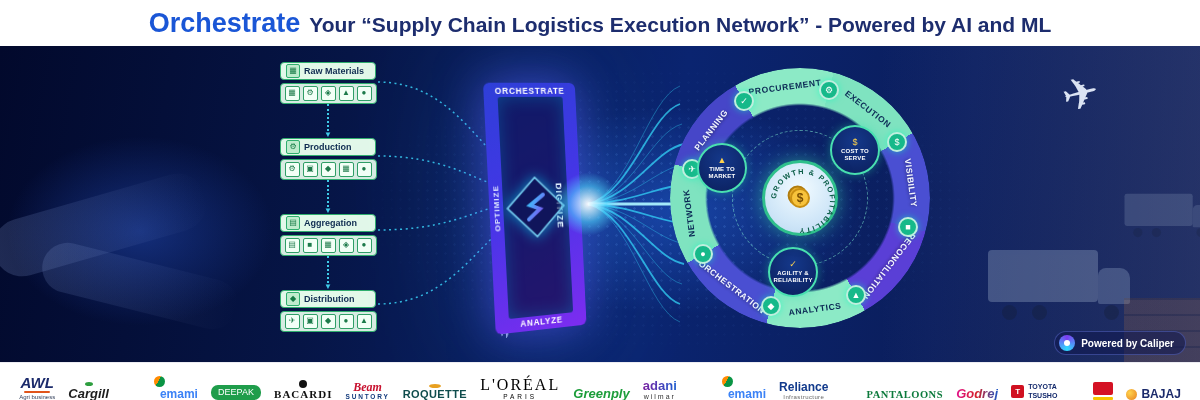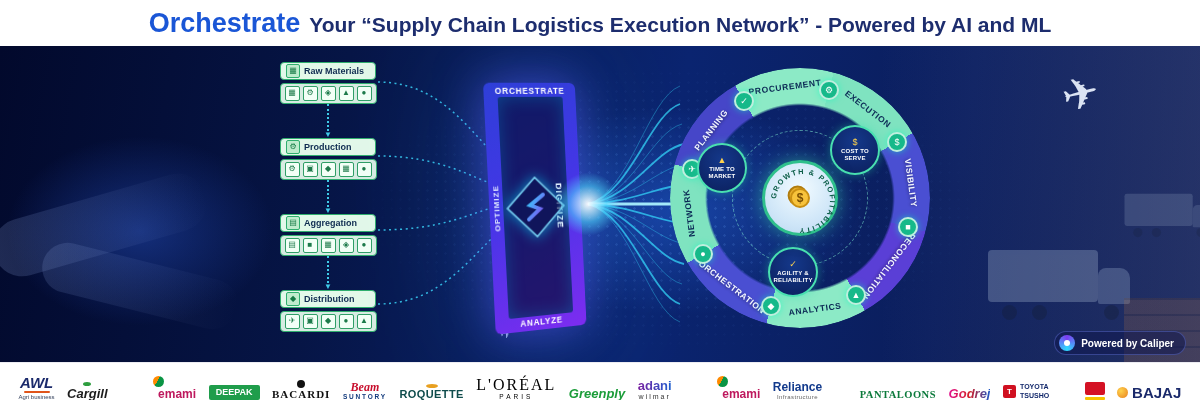--- a/index.html
+++ b/index.html
@@ -135,22 +135,22 @@
   .footer{position:absolute;top:362px;left:0;width:1200px;height:38px;background:#fff;border-top:1px solid #ececf2;
     display:flex;align-items:flex-end;justify-content:space-evenly;padding:0 6px;box-sizing:border-box;}
   .logo{display:flex;flex-direction:column;align-items:center;line-height:1;gap:1px;}
   .logo .n:empty,.logo .s:empty{display:none;}
   .lg-awl .n{color:#1b2a6b;font-weight:800;font-style:italic;font-size:15px;}
   .lg-awl .bar{width:26px;height:2px;background:#e0541a;border-radius:1px;}
   .lg-awl .s{color:#33415c;font-size:6px;}
   .lg-cargill .n{color:#1c1c1c;font-weight:800;font-style:italic;font-size:13px;}
   .lg-cargill .leaf{width:8px;height:4px;border-radius:50%;background:#2e9e3f;}
   .emblem{width:11px;height:11px;border-radius:50%;background:linear-gradient(120deg,#ff8a00 42%,#0a9444 42%);}
-  .lg-emami .n{color:#be185d;font-weight:800;font-size:12px;margin-left:38px;}
-  .lg-deepak .n{background:#1f9d4b;color:#fff;font-weight:700;font-size:9px;padding:3px 7px;border-radius:2px;}
+  .lg-emami .n{color:#3b82f6;font-weight:800;font-size:12px;margin-left:38px;}
+  .lg-deepak .n{background:#1f9d4b;color:#fff;font-weight:400;font-size:9px;padding:3px 7px;border-radius:7px;}
   .lg-bacardi .bat{width:8px;height:8px;border-radius:50%;background:#111;}
   .lg-bacardi .n{color:#111;font-weight:700;letter-spacing:1px;font-size:11px;font-family:"Liberation Serif",serif;}
   .lg-beam .n{color:#c8102e;font-style:italic;font-weight:700;font-size:12px;font-family:"Liberation Serif",serif;}
   .lg-beam .s{color:#123a7c;font-size:6.5px;letter-spacing:1.8px;font-weight:700;}
   .lg-roquette .swoosh{width:12px;height:4px;border-radius:50%;background:#e8a020;}
   .lg-roquette .n{color:#0f4c4c;font-weight:800;font-size:11px;letter-spacing:.4px;}
   .lg-loreal .n{color:#000;font-weight:400;letter-spacing:2px;font-size:16px;font-family:"Liberation Serif",serif;}
   .lg-loreal .s{color:#000;font-size:6.5px;letter-spacing:3px;}
   .lg-greenply .n{color:#1c9d3a;font-style:italic;font-weight:800;font-size:13px;}
   .lg-adani .n{font-weight:800;font-size:13px;background:linear-gradient(90deg,#7a1fa0,#1b5fd0);
@@ -162,21 +162,21 @@
   .lg-godrej .n{font-weight:800;font-style:italic;font-size:13px;background:linear-gradient(90deg,#e2128c,#d42027,#1b58c8);
     -webkit-background-clip:text;background-clip:text;color:transparent;}
   .lg-toyota{flex-direction:row;gap:4px;}
   .lg-toyota .mark{width:13px;height:13px;background:#d01020;border-radius:2px;color:#fff;font-size:8px;font-weight:800;
     display:flex;align-items:center;justify-content:center;}
   .lg-toyota .n{color:#12286b;font-size:7px;font-weight:700;max-width:52px;text-align:left;line-height:1.2;}
   .lg-redmark .re-mark{width:20px;height:13px;background:#d41224;border-radius:2px;}
   .lg-redmark .re-bar{width:20px;height:3px;background:#f5c400;margin-top:1px;border-radius:1px;}
   .lg-bajaj{flex-direction:row;gap:4px;align-items:center;}
   .lg-bajaj .mark{width:11px;height:11px;border-radius:50%;background:radial-gradient(circle at 35% 35%,#ffd34d,#e87f1e);}
-  .lg-bajaj .n{color:#1b2a6b;font-weight:800;font-size:15px;}
+  .lg-bajaj .n{color:#1b2a6b;font-weight:800;font-size:12px;}
 </style>
 </head>
 <body>
 
 <div class="banner">
 
   <div class="header">
     <span class="hl">Orchestrate</span>
     <span class="rest">Your “Supply Chain Logistics Execution Network” - Powered by AI and ML</span>
   </div>

